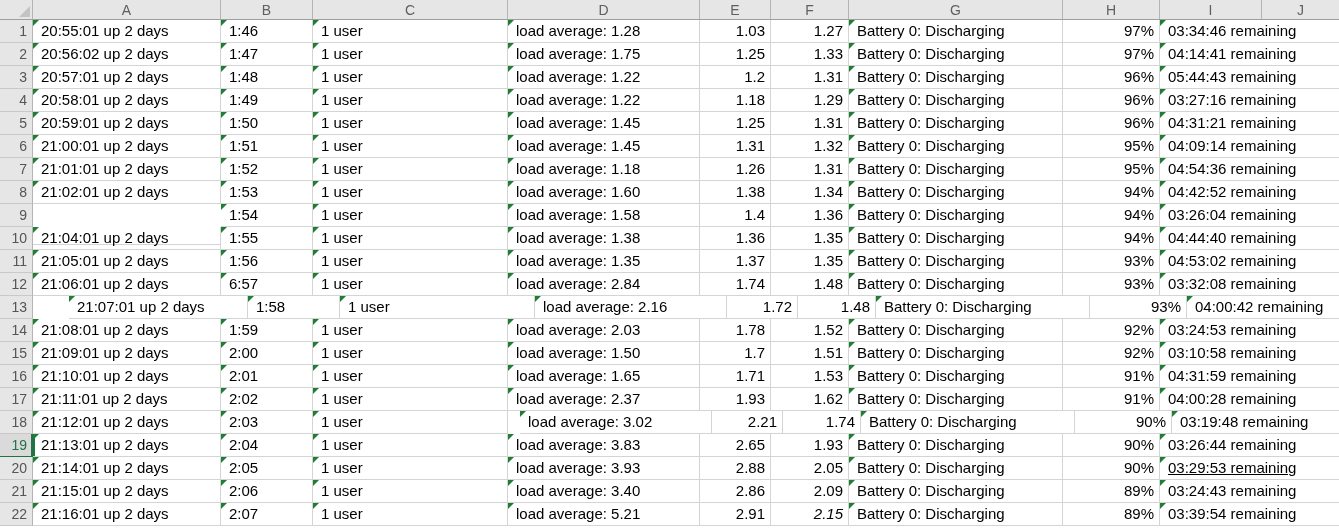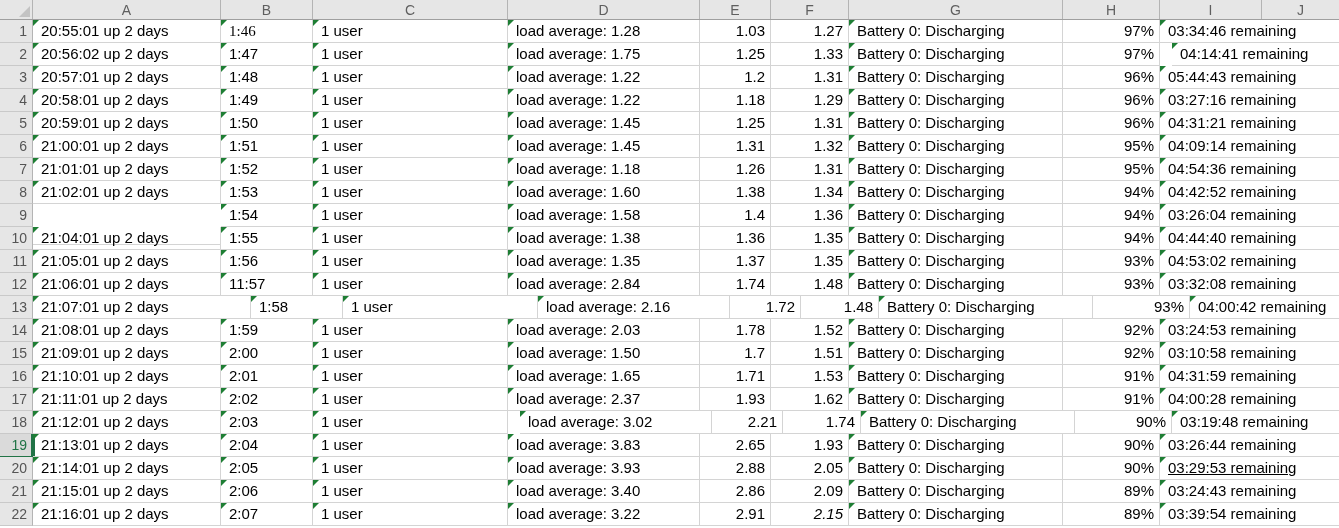--- a/index.html
+++ b/index.html
@@ -105,41 +105,41 @@
       <div class="col-header" style="width: 214px;">G</div>
       <div class="col-header" style="width: 97px;">H</div>
       <div class="col-header" style="width: 102px;">I</div>
       <div class="col-header last" style="width: 77px;">J</div>
     </div>
   <div class="grid-body">
 
   <div class="row">
         <div class="row-header">1</div>
         <div class="cell" style="width: 188px;"><div class="flag"></div><span>20:55:01 up 2 days</span></div>
-        <div class="cell" style="width: 92px; font-family: Liberation Serif, serif;"><div class="flag"></div><span>1:46</span></div>
+        <div class="cell" style="width: 92px;"><div class="flag"></div><span>1:46</span></div>
         <div class="cell" style="width: 195px;"><div class="flag"></div><span>1 user</span></div>
         <div class="cell" style="width: 192px;"><div class="flag"></div><span>load average: 1.28</span></div>
         <div class="cell right" style="width: 71px;"><span>1.03</span></div>
         <div class="cell right" style="width: 78px;"><span>1.27</span></div>
         <div class="cell" style="width: 214px;"><div class="flag"></div><span>Battery 0: Discharging</span></div>
         <div class="cell right" style="width: 97px;"><span>97%</span></div>
         <div class="cell overflow" style="width: 102px;"><div class="flag"></div><span>03:34:46 remaining</span></div>
         <div class="cell last" style="width: 77px;"><span></span></div>
       </div>
       <div class="row">
         <div class="row-header">2</div>
         <div class="cell" style="width: 188px;"><div class="flag"></div><span>20:56:02 up 2 days</span></div>
         <div class="cell" style="width: 92px;"><div class="flag"></div><span>1:47</span></div>
         <div class="cell" style="width: 195px;"><div class="flag"></div><span>1 user</span></div>
         <div class="cell" style="width: 192px;"><div class="flag"></div><span>load average: 1.75</span></div>
         <div class="cell right" style="width: 71px;"><span>1.25</span></div>
         <div class="cell right" style="width: 78px;"><span>1.33</span></div>
         <div class="cell" style="width: 214px;"><div class="flag"></div><span>Battery 0: Discharging</span></div>
         <div class="cell right" style="width: 97px;"><span>97%</span></div>
-        <div class="cell overflow" style="width: 102px; margin-left: 12px;"><div class="flag"></div><span>04:14:41 remaining</span></div>
+        <div class="cell overflow" style="width: 102px;"><div class="flag"></div><span>04:14:41 remaining</span></div>
         <div class="cell last" style="width: 77px;"><span></span></div>
       </div>
       <div class="row">
         <div class="row-header">3</div>
         <div class="cell" style="width: 188px;"><div class="flag"></div><span>20:57:01 up 2 days</span></div>
         <div class="cell" style="width: 92px;"><div class="flag"></div><span>1:48</span></div>
         <div class="cell" style="width: 195px;"><div class="flag"></div><span>1 user</span></div>
         <div class="cell" style="width: 192px;"><div class="flag"></div><span>load average: 1.22</span></div>
         <div class="cell right" style="width: 71px;"><span>1.2</span></div>
         <div class="cell right" style="width: 78px;"><span>1.31</span></div>
@@ -248,33 +248,33 @@
         <div class="cell right" style="width: 71px;"><span>1.37</span></div>
         <div class="cell right" style="width: 78px;"><span>1.35</span></div>
         <div class="cell" style="width: 214px;"><div class="flag"></div><span>Battery 0: Discharging</span></div>
         <div class="cell right" style="width: 97px;"><span>93%</span></div>
         <div class="cell overflow" style="width: 102px;"><div class="flag"></div><span>04:53:02 remaining</span></div>
         <div class="cell last" style="width: 77px;"><span></span></div>
       </div>
       <div class="row">
         <div class="row-header">12</div>
         <div class="cell" style="width: 188px;"><div class="flag"></div><span>21:06:01 up 2 days</span></div>
-        <div class="cell" style="width: 92px;"><div class="flag"></div><span>11:57</span></div>
+        <div class="cell" style="width: 92px;"><div class="flag"></div><span>6:57</span></div>
         <div class="cell" style="width: 195px;"><div class="flag"></div><span>1 user</span></div>
         <div class="cell" style="width: 192px;"><div class="flag"></div><span>load average: 2.84</span></div>
         <div class="cell right" style="width: 71px;"><span>1.74</span></div>
         <div class="cell right" style="width: 78px;"><span>1.48</span></div>
         <div class="cell" style="width: 214px;"><div class="flag"></div><span>Battery 0: Discharging</span></div>
         <div class="cell right" style="width: 97px;"><span>93%</span></div>
         <div class="cell overflow" style="width: 102px;"><div class="flag"></div><span>03:32:08 remaining</span></div>
         <div class="cell last" style="width: 77px;"><span></span></div>
       </div>
       <div class="row">
         <div class="row-header">13</div>
-        <div class="cell" style="width: 218px;"><div class="flag"></div><span>21:07:01 up 2 days</span></div>
+        <div class="cell" style="width: 179px; margin-left: 36px;"><div class="flag"></div><span>21:07:01 up 2 days</span></div>
         <div class="cell" style="width: 92px;"><div class="flag"></div><span>1:58</span></div>
         <div class="cell" style="width: 195px;"><div class="flag"></div><span>1 user</span></div>
         <div class="cell" style="width: 192px;"><div class="flag"></div><span>load average: 2.16</span></div>
         <div class="cell right" style="width: 71px;"><span>1.72</span></div>
         <div class="cell right" style="width: 78px;"><span>1.48</span></div>
         <div class="cell" style="width: 214px;"><div class="flag"></div><span>Battery 0: Discharging</span></div>
         <div class="cell right" style="width: 97px;"><span>93%</span></div>
         <div class="cell overflow" style="width: 102px;"><div class="flag"></div><span>04:00:42 remaining</span></div>
         <div class="cell last" style="width: 77px;"><span></span></div>
       </div>
@@ -380,21 +380,21 @@
         <div class="cell" style="width: 214px;"><div class="flag"></div><span>Battery 0: Discharging</span></div>
         <div class="cell right" style="width: 97px;"><span>89%</span></div>
         <div class="cell overflow" style="width: 102px;"><div class="flag"></div><span>03:24:43 remaining</span></div>
         <div class="cell last" style="width: 77px;"><span></span></div>
       </div>
       <div class="row">
         <div class="row-header">22</div>
         <div class="cell" style="width: 188px;"><div class="flag"></div><span>21:16:01 up 2 days</span></div>
         <div class="cell" style="width: 92px;"><div class="flag"></div><span>2:07</span></div>
         <div class="cell" style="width: 195px;"><div class="flag"></div><span>1 user</span></div>
-        <div class="cell" style="width: 192px;"><div class="flag"></div><span>load average: 3.22</span></div>
+        <div class="cell" style="width: 192px;"><div class="flag"></div><span>load average: 5.21</span></div>
         <div class="cell right" style="width: 71px;"><span>2.91</span></div>
         <div class="cell right" style="width: 78px; font-style: italic;"><span>2.15</span></div>
         <div class="cell" style="width: 214px;"><div class="flag"></div><span>Battery 0: Discharging</span></div>
         <div class="cell right" style="width: 97px;"><span>89%</span></div>
         <div class="cell overflow" style="width: 102px;"><div class="flag"></div><span>03:39:54 remaining</span></div>
         <div class="cell last" style="width: 77px;"><span></span></div>
       </div>
     </div>
 </div>
 

